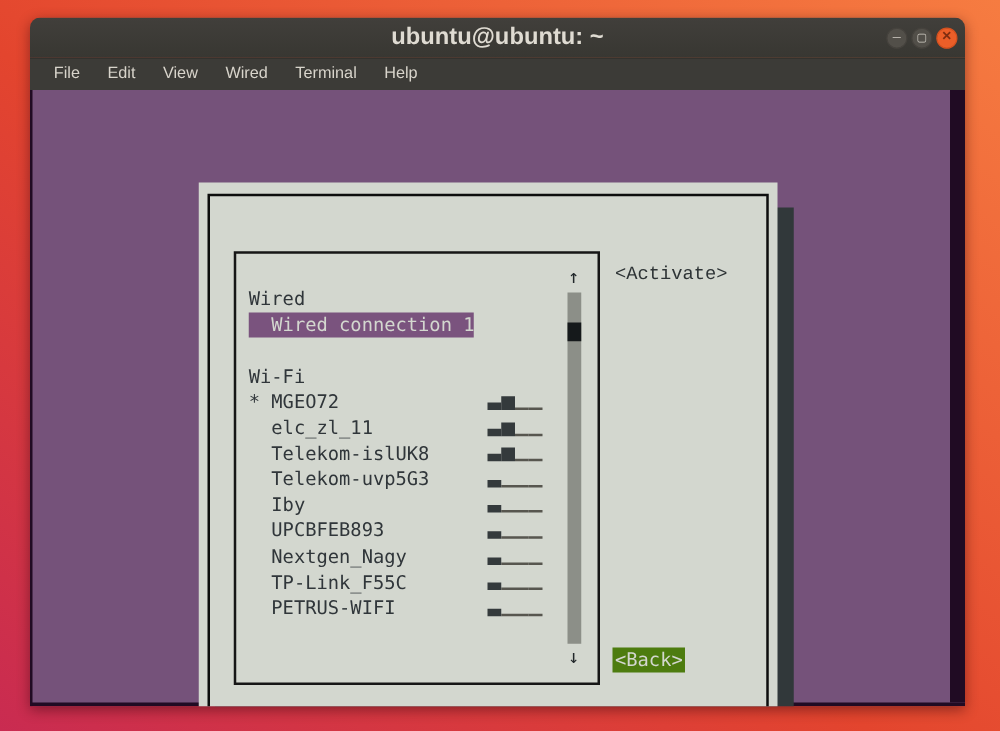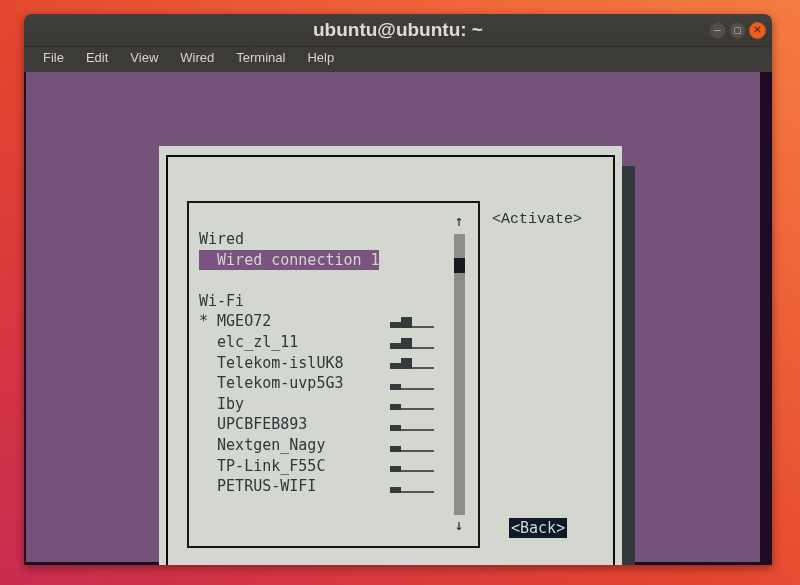--- a/index.html
+++ b/index.html
@@ -74,22 +74,22 @@
   
   .sb-arrow { position:absolute; left:259px; width:22px; text-align:center;
               font-size:15px; color:#21272a; line-height:20px; }
   .sb-up   { top:8px; }
   .sb-down { top:312px; }
   .sb-track { position:absolute; left:265px; top:31px; width:11px; height:281px; background:#8c8f88; }
   .sb-thumb { position:absolute; left:0; top:24px; width:11px; height:15px; background:#15191b; }
   
   .btn-activate { position:absolute; left:333px; top:65px; color:#2e3436; cursor:default;font-family:Liberation Mono, monospace; }
   .btn-back {
-    position:absolute; left:350px; top:372px;
-    background:#0f172a; color:#d3d7cf; padding:0 2px; line-height:20px; cursor:default;
+    position:absolute; left:331px; top:372px;
+    background:#4d7c0f; color:#d3d7cf; padding:0 2px; line-height:20px; cursor:default;
   }
 </style>
 </head>
 <body>
 
 <div class="root">
   <div class="desktop"></div>
 
   <div class="window">
     <div class="titlebar">

